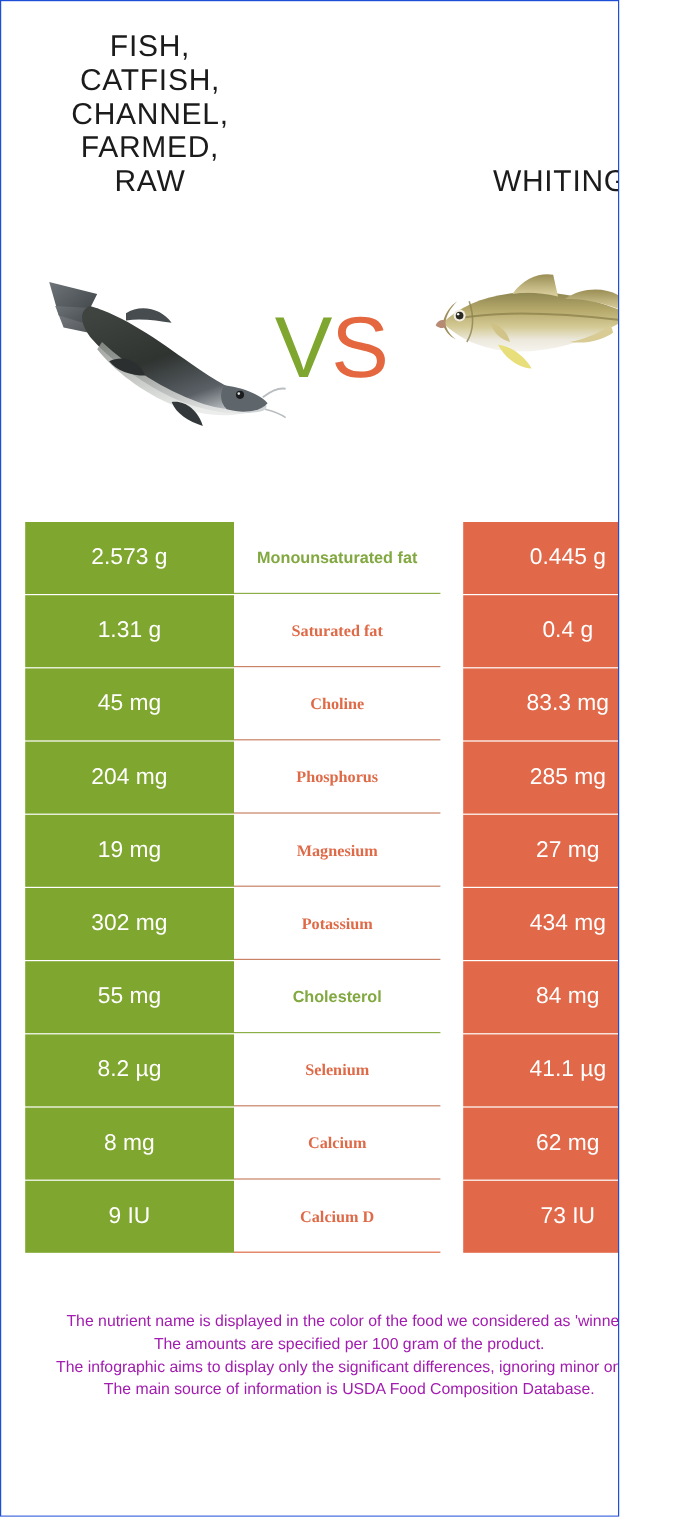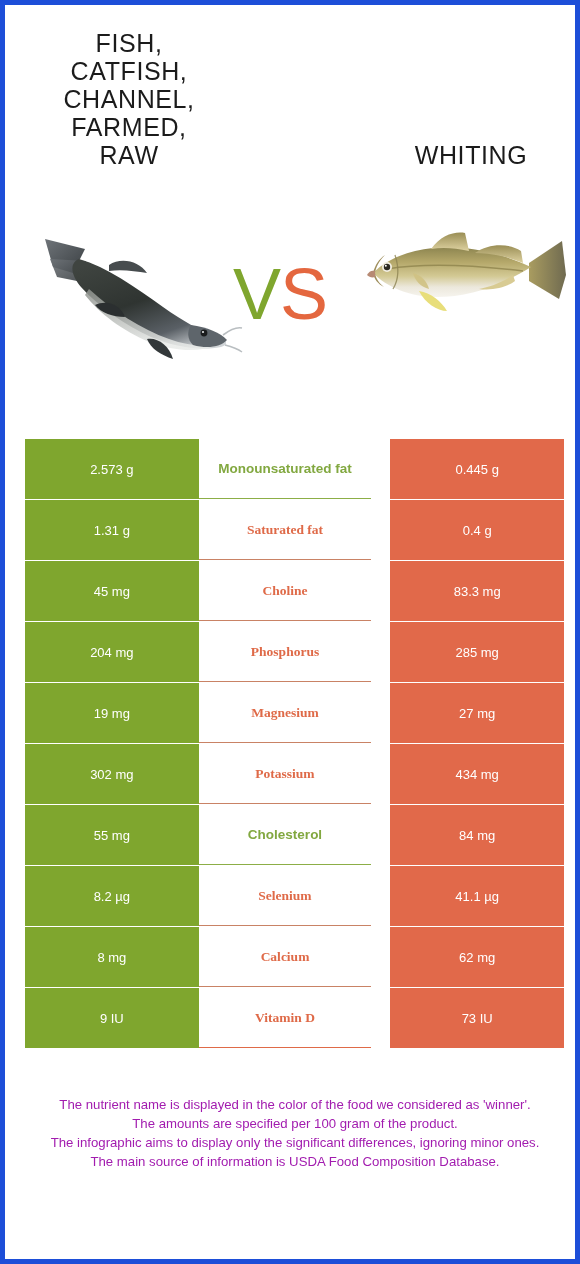--- a/index.html
+++ b/index.html
@@ -5,24 +5,24 @@
   html, body {
     margin: 0;
     padding: 0;
     background: #ffffff;
   }
   body {
     font-family: "Liberation Sans", sans-serif;
   }
   .page {
     position: relative;
-    width: 580px;
+    width: 516px;
     height: 1264px;
     background: #ffffff;
-    border: 5px solid #1d4ed8;
+    border: 1px solid #1d4ed8;
     box-sizing: border-box;
     overflow: hidden;
   }
 
   
   .header {
     position: relative;
     height: 400px;
   }
   .title {
@@ -87,21 +87,21 @@
   .row {
     display: flex;
     height: 60px;
     margin-bottom: 1px;
   }
   .cell {
     display: flex;
     align-items: center;
     justify-content: center;
     box-sizing: border-box;
-    font-size: 13px;
+    font-size: 19px;
   }
   .cell-left {
     width: 180px;
     background: #7FA62E;
     color: #ffffff;
   }
   .cell-right {
     width: 180px;
     background: #E1694A;
     color: #ffffff;
@@ -295,21 +295,21 @@
     </div>
 
     <div class="row">
       <div class="cell cell-left">8 mg</div>
       <div class="cell cell-mid win-orange">Calcium</div>
       <div class="cell cell-right">62 mg</div>
     </div>
 
     <div class="row">
       <div class="cell cell-left">9 IU</div>
-      <div class="cell cell-mid win-orange">Vitamin D</div>
+      <div class="cell cell-mid win-orange">Calcium D</div>
       <div class="cell cell-right">73 IU</div>
     </div>
 
   </div>
 
   <div class="footnote">The nutrient name is displayed in the color of the food we considered as 'winner'.
 The amounts are specified per 100 gram of the product.
 The infographic aims to display only the significant differences, ignoring minor ones.
 The main source of information is USDA Food Composition Database.</div>
 

